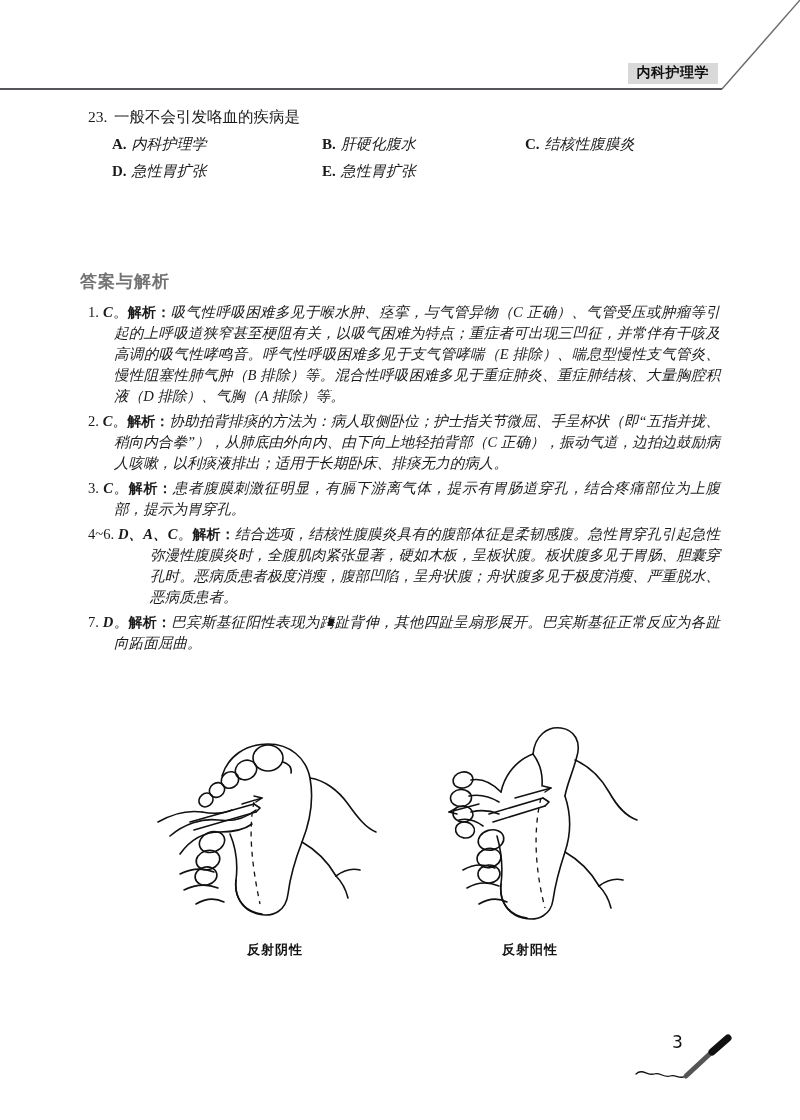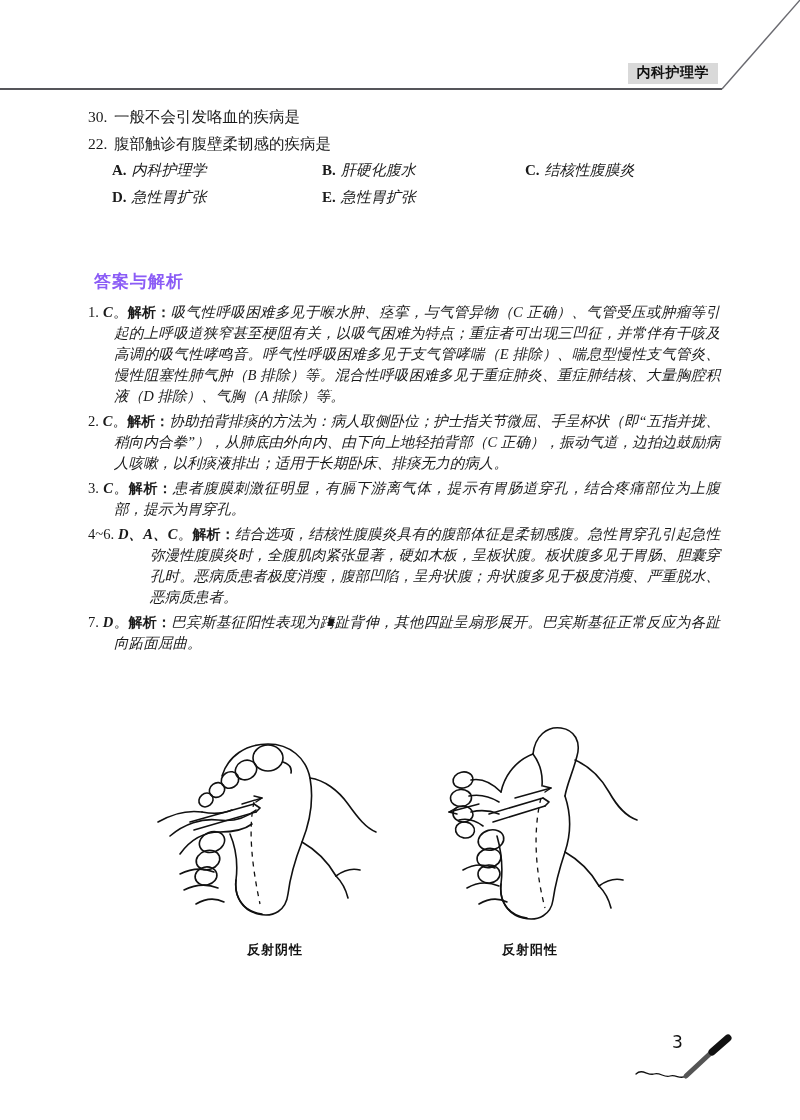--- a/index.html
+++ b/index.html
@@ -93,27 +93,27 @@
   }
   .col-1 { left: 24px; }
   .col-2 { left: 234px; }
   .col-3 { left: 437px; }
   .row-1 { top: 0px; }
   .row-2 { top: 27px; }
 
   
   .section-heading {
     position: absolute;
-    left: 94px;
+    left: 80px;
     top: 270px;
     font-family: "DejaVu Sans", "Liberation Sans", sans-serif;
     font-weight: bold;
     font-size: 17px;
     letter-spacing: 1px;
-    color: #8b5cf6;
+    color: #737373;
   }
 
   
   .answers {
     position: absolute;
     left: 88px;
     top: 302px;
     width: 632px;
   }
   .answer-item {
@@ -200,28 +200,25 @@
   <svg class="header-diagonal" viewBox="0 0 100 92" preserveAspectRatio="none">
     <line x1="22" y1="89" x2="100" y2="0" stroke="#6a6a70" stroke-width="1.4"></line>
   </svg>
   <div class="header-title-box">内科护理学</div>
 </div>
 
 <div class="questions">
 
   <div class="question">
     <div class="q-stem">
-      <span class="q-num">30.</span><span>一般不会引发咯血的疾病是</span>
+      <span class="q-num">23.</span><span>一般不会引发咯血的疾病是</span>
     </div>
   </div>
 
   <div class="question">
-    <div class="q-stem">
-      <span class="q-num">22.</span><span>腹部触诊有腹壁柔韧感的疾病是</span>
-    </div>
     <div class="q-options">
       <div class="q-opt col-1 row-1">
         <span class="opt-key">A.</span><span class="opt-text">内科护理学</span>
       </div>
       <div class="q-opt col-2 row-1">
         <span class="opt-key">B.</span><span class="opt-text">肝硬化腹水</span>
       </div>
       <div class="q-opt col-3 row-1">
         <span class="opt-key">C.</span><span class="opt-text">结核性腹膜炎</span>
       </div>

